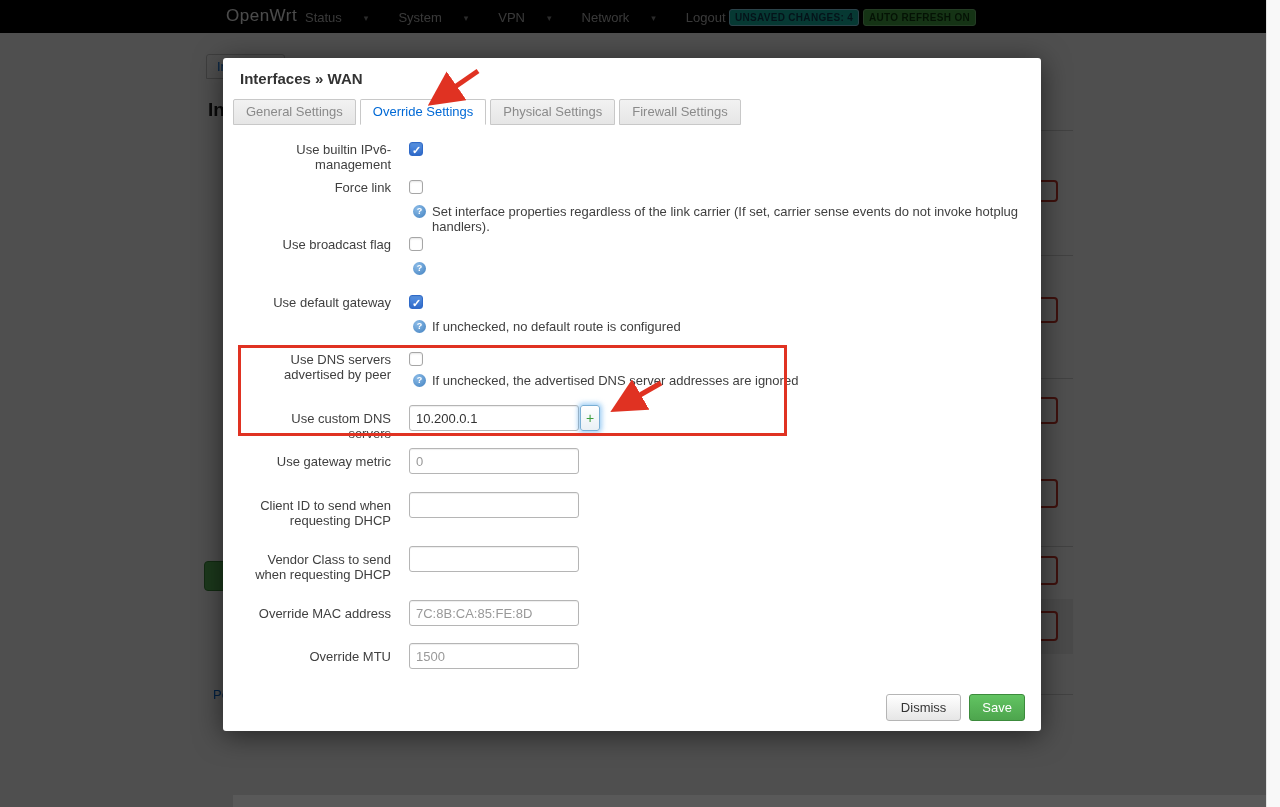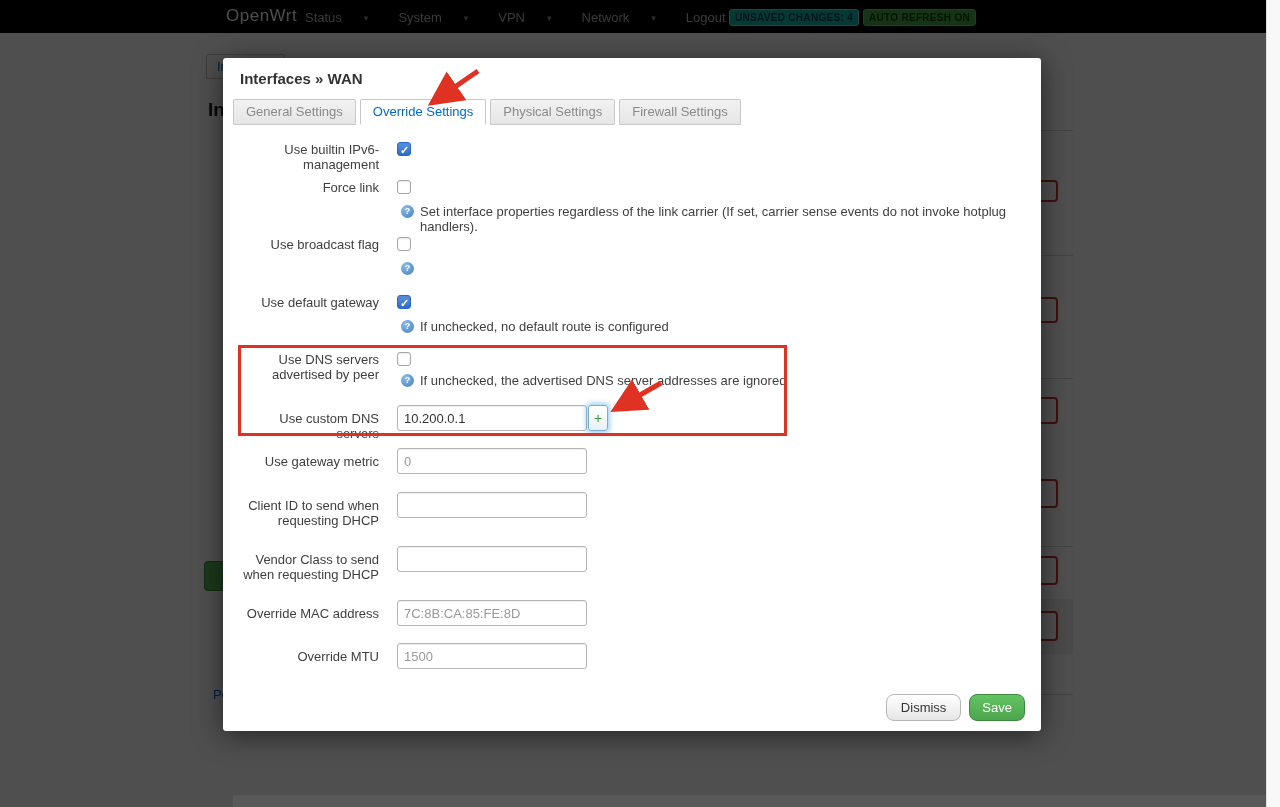--- a/index.html
+++ b/index.html
@@ -31,40 +31,40 @@
   .bottom-strip { position:absolute; left:233px; top:795px; width:1033px; height:12px; background:rgba(255,255,255,0.06); z-index:11; }
   .scrollbar { position:absolute; right:0; top:0; width:14px; height:807px; background:#f8f8f8; border-left:1px solid #e2e2e2; z-index:12; }
 
   
   .modal { position:absolute; left:223px; top:58px; width:818px; height:673px; background:#fff; border-radius:3px; box-shadow:0 4px 28px rgba(0,0,0,0.55); z-index:50;text-decoration:underline; }
   .modal-title { position:absolute; left:17px; top:12px; font-size:15px; font-weight:bold; color:#333; }
   .tabs { position:absolute; left:10px; top:41px; display:flex; }
   .tab { font-size:13px; color:#8a8a8a; background:linear-gradient(#f2f2f2,#e6e6e6); border:1px solid #c8c8c8; padding:4px 12px 5px; margin-right:4px; border-radius:2px 2px 0 0; cursor:pointer; white-space:nowrap; }
   .tab.active { background:#fff; color:#0069d6; border-bottom-color:#fff; }
 
-  .row { position:absolute; left:14px; width:784px; display:flex; }
+  .row { position:absolute; left:26px; width:784px; display:flex; }
   .lbl { width:160px; flex-shrink:0; text-align:right; padding-right:18px; font-size:13px; color:#404040; line-height:15px; }
   .field { flex:1; }
   .row-cb .lbl { padding-top:0; }
   .row-txt .lbl { padding-top:6px; }
 
   .cb { display:inline-block; width:14px; height:14px; border-radius:3px; background:#fff; border:1px solid #a6a6a6; box-shadow:inset 0 1px 2px rgba(0,0,0,0.1); position:relative; vertical-align:top; }
   .cb.checked { background:linear-gradient(#5a95e5,#2f6ac9); border-color:#2f6ac9; }
   .cb.checked::after { content:"✓"; position:absolute; left:2px; top:0px; color:#fff; font-size:11px; font-weight:bold; line-height:14px; }
 
   .help { display:flex; align-items:flex-start; gap:6px; margin-top:6px; padding-left:4px; font-size:13px; color:#404040; line-height:15px; }
   .help-icon { flex-shrink:0; width:13px; height:13px; margin-top:1px; border-radius:50%; background:radial-gradient(circle at 35% 30%, #8cbce8, #4180bf); color:#fff; font-size:9px; font-weight:bold; text-align:center; line-height:13px; }
 
-  .txt { width:190px; height:26px; border:1px solid #b5b5b5; border-radius:3px; padding:1px 6px; font-size:13px; color:#333; font-family:"Liberation Sans", sans-serif; box-shadow:inset 0 1px 1px rgba(0,0,0,0.07); }
+  .txt { width:170px; height:26px; border:1px solid #b5b5b5; border-radius:3px; padding:1px 6px; font-size:13px; color:#333; font-family:"Liberation Sans", sans-serif; box-shadow:inset 0 1px 1px rgba(0,0,0,0.07); }
   .txt::placeholder { color:#999; }
   .dns-wrap { display:flex; align-items:stretch; }
   .add-btn { width:20px; height:26px; margin-left:1px; border:1px solid #79aed4; border-radius:3px; background:linear-gradient(#ffffff,#e9f0f5); color:#3c9e3c; font-size:14px; line-height:24px; text-align:center; cursor:pointer; box-shadow:0 0 5px 2px rgba(82,168,236,0.55); }
 
   .modal-btns { position:absolute; right:16px; top:636px; display:flex; gap:8px; }
-  .btn { font-size:13px; border-radius:8px; padding:5px 14px; cursor:pointer; font-family:"Liberation Sans", sans-serif; }
+  .btn { font-size:13px; border-radius:3px; padding:5px 14px; cursor:pointer; font-family:"Liberation Sans", sans-serif; }
   .btn-dismiss { background:linear-gradient(#ffffff,#e6e6e6); border:1px solid #b5b5b5; color:#333; }
   .btn-save { background:linear-gradient(#62c462,#4da54d); border:1px solid #3c8b3c; color:#fff; padding:5px 12px; }
 
   
   .anno-rect { position:absolute; left:238px; top:345px; width:549px; height:91px; border:3px solid #e03222; z-index:60; pointer-events:none; }
   .anno-svg { position:absolute; left:0; top:0; width:1280px; height:807px; z-index:70; pointer-events:none; }
 </style>
 </head>
 <body>
 

